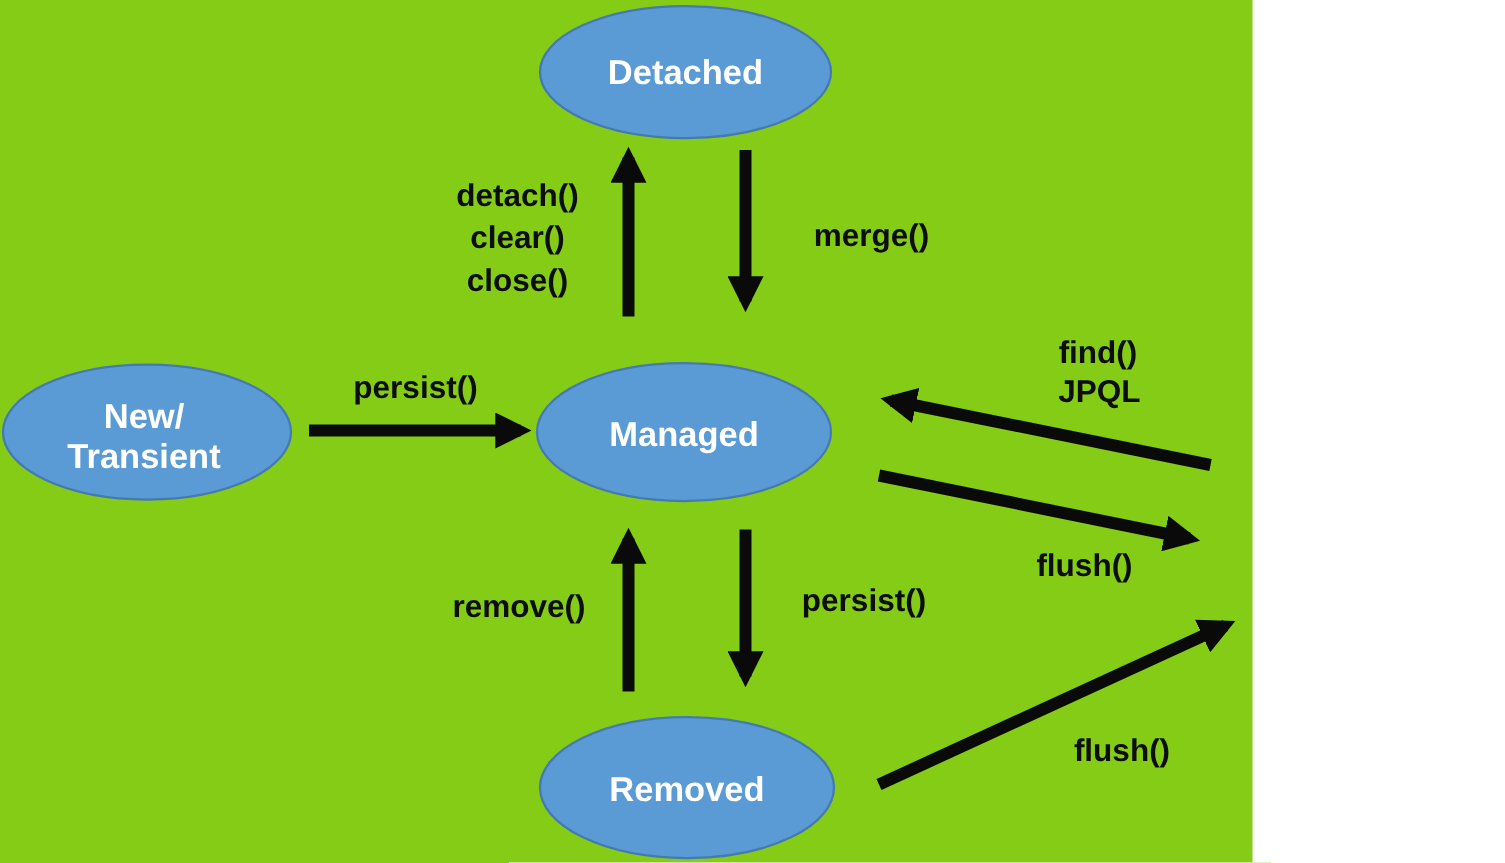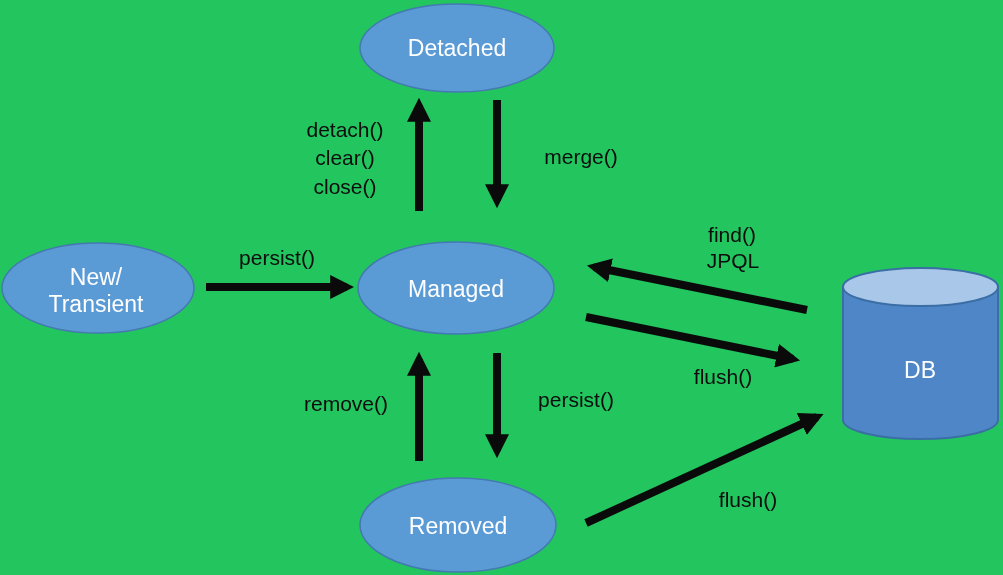--- a/index.html
+++ b/index.html
@@ -2,23 +2,24 @@
 <html><head>
 <meta charset="utf-8">
 <style>
   html, body {
     margin: 0; padding: 0;
     background: #ffffff;
     font-family: "Liberation Sans", sans-serif;
   }
   .canvas {
     position: relative;
-    width: 1003px; height: 575px;
-    background: #22c55e;
+    width: 835px; height: 575px;
+    background: #84cc16;
     overflow: hidden;
+    font-weight: bold;
   }
   svg { display: block; }
   .node-shape { fill: #5b9bd5; stroke: #4479b2; stroke-width: 1.5; }
   .cyl-body   { fill: #4e86c8; stroke: #3a6ea5; stroke-width: 2; }
   .cyl-top    { fill: #a9c7e9; stroke: #3a6ea5; stroke-width: 2; }
   .arrow      { stroke: #0a0a0a; stroke-width: 8; fill: none; }
   .node-text  { fill: #ffffff; font-size: 23px; text-anchor: middle; }
   .edge-text  { fill: #0d0d0d; font-size: 21px; text-anchor: middle; }
 </style>
 </head>

